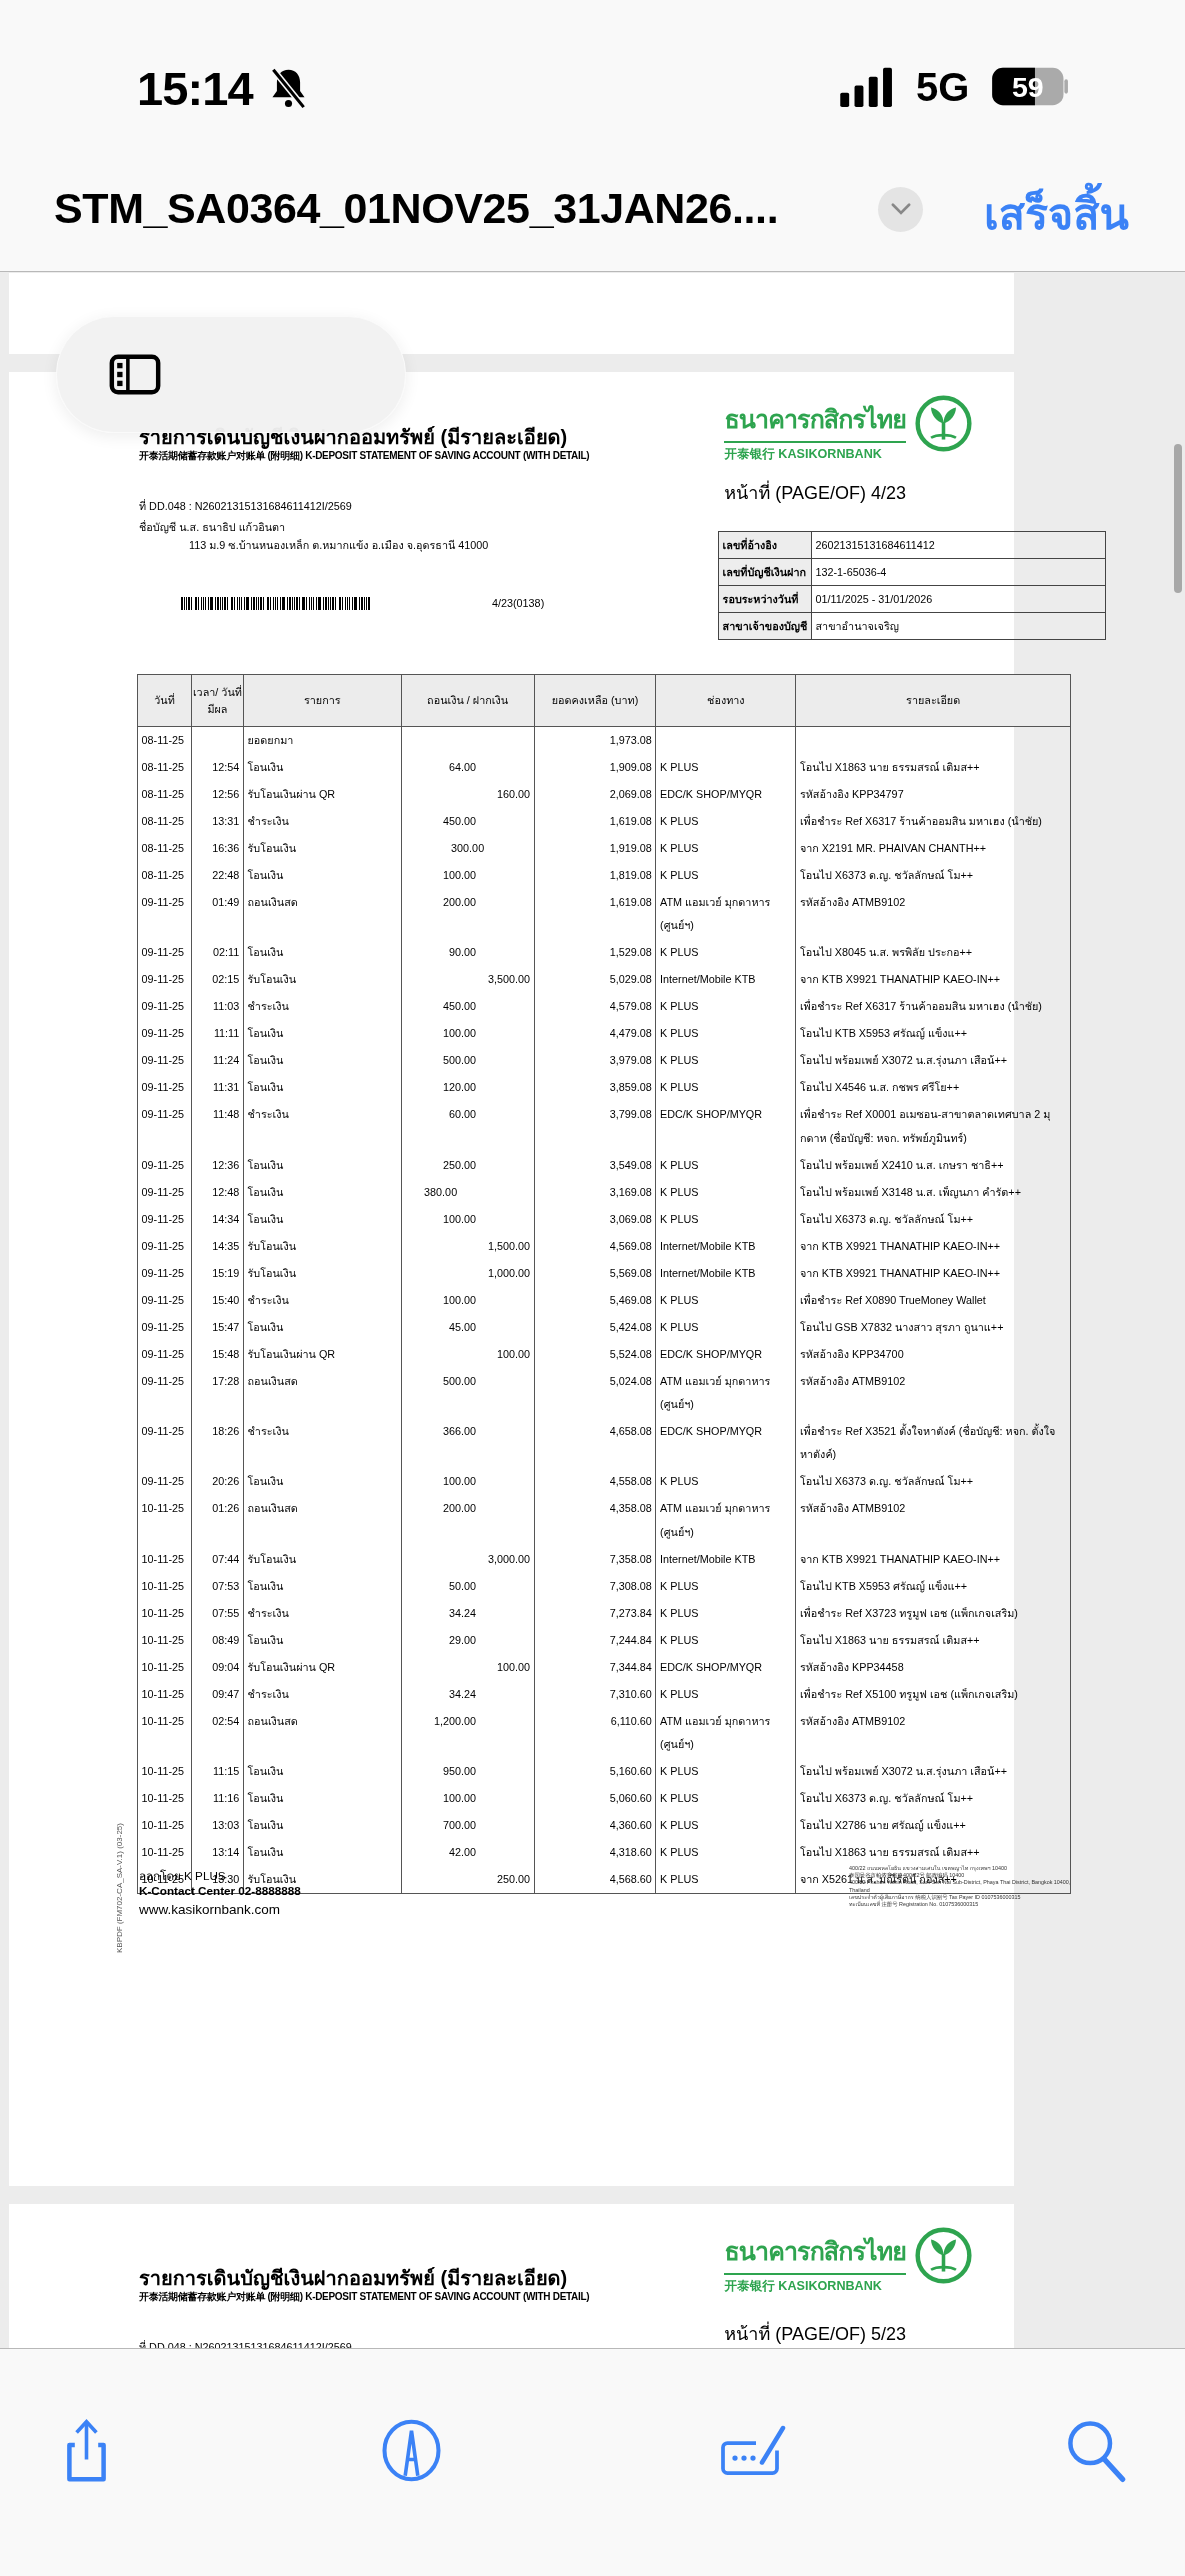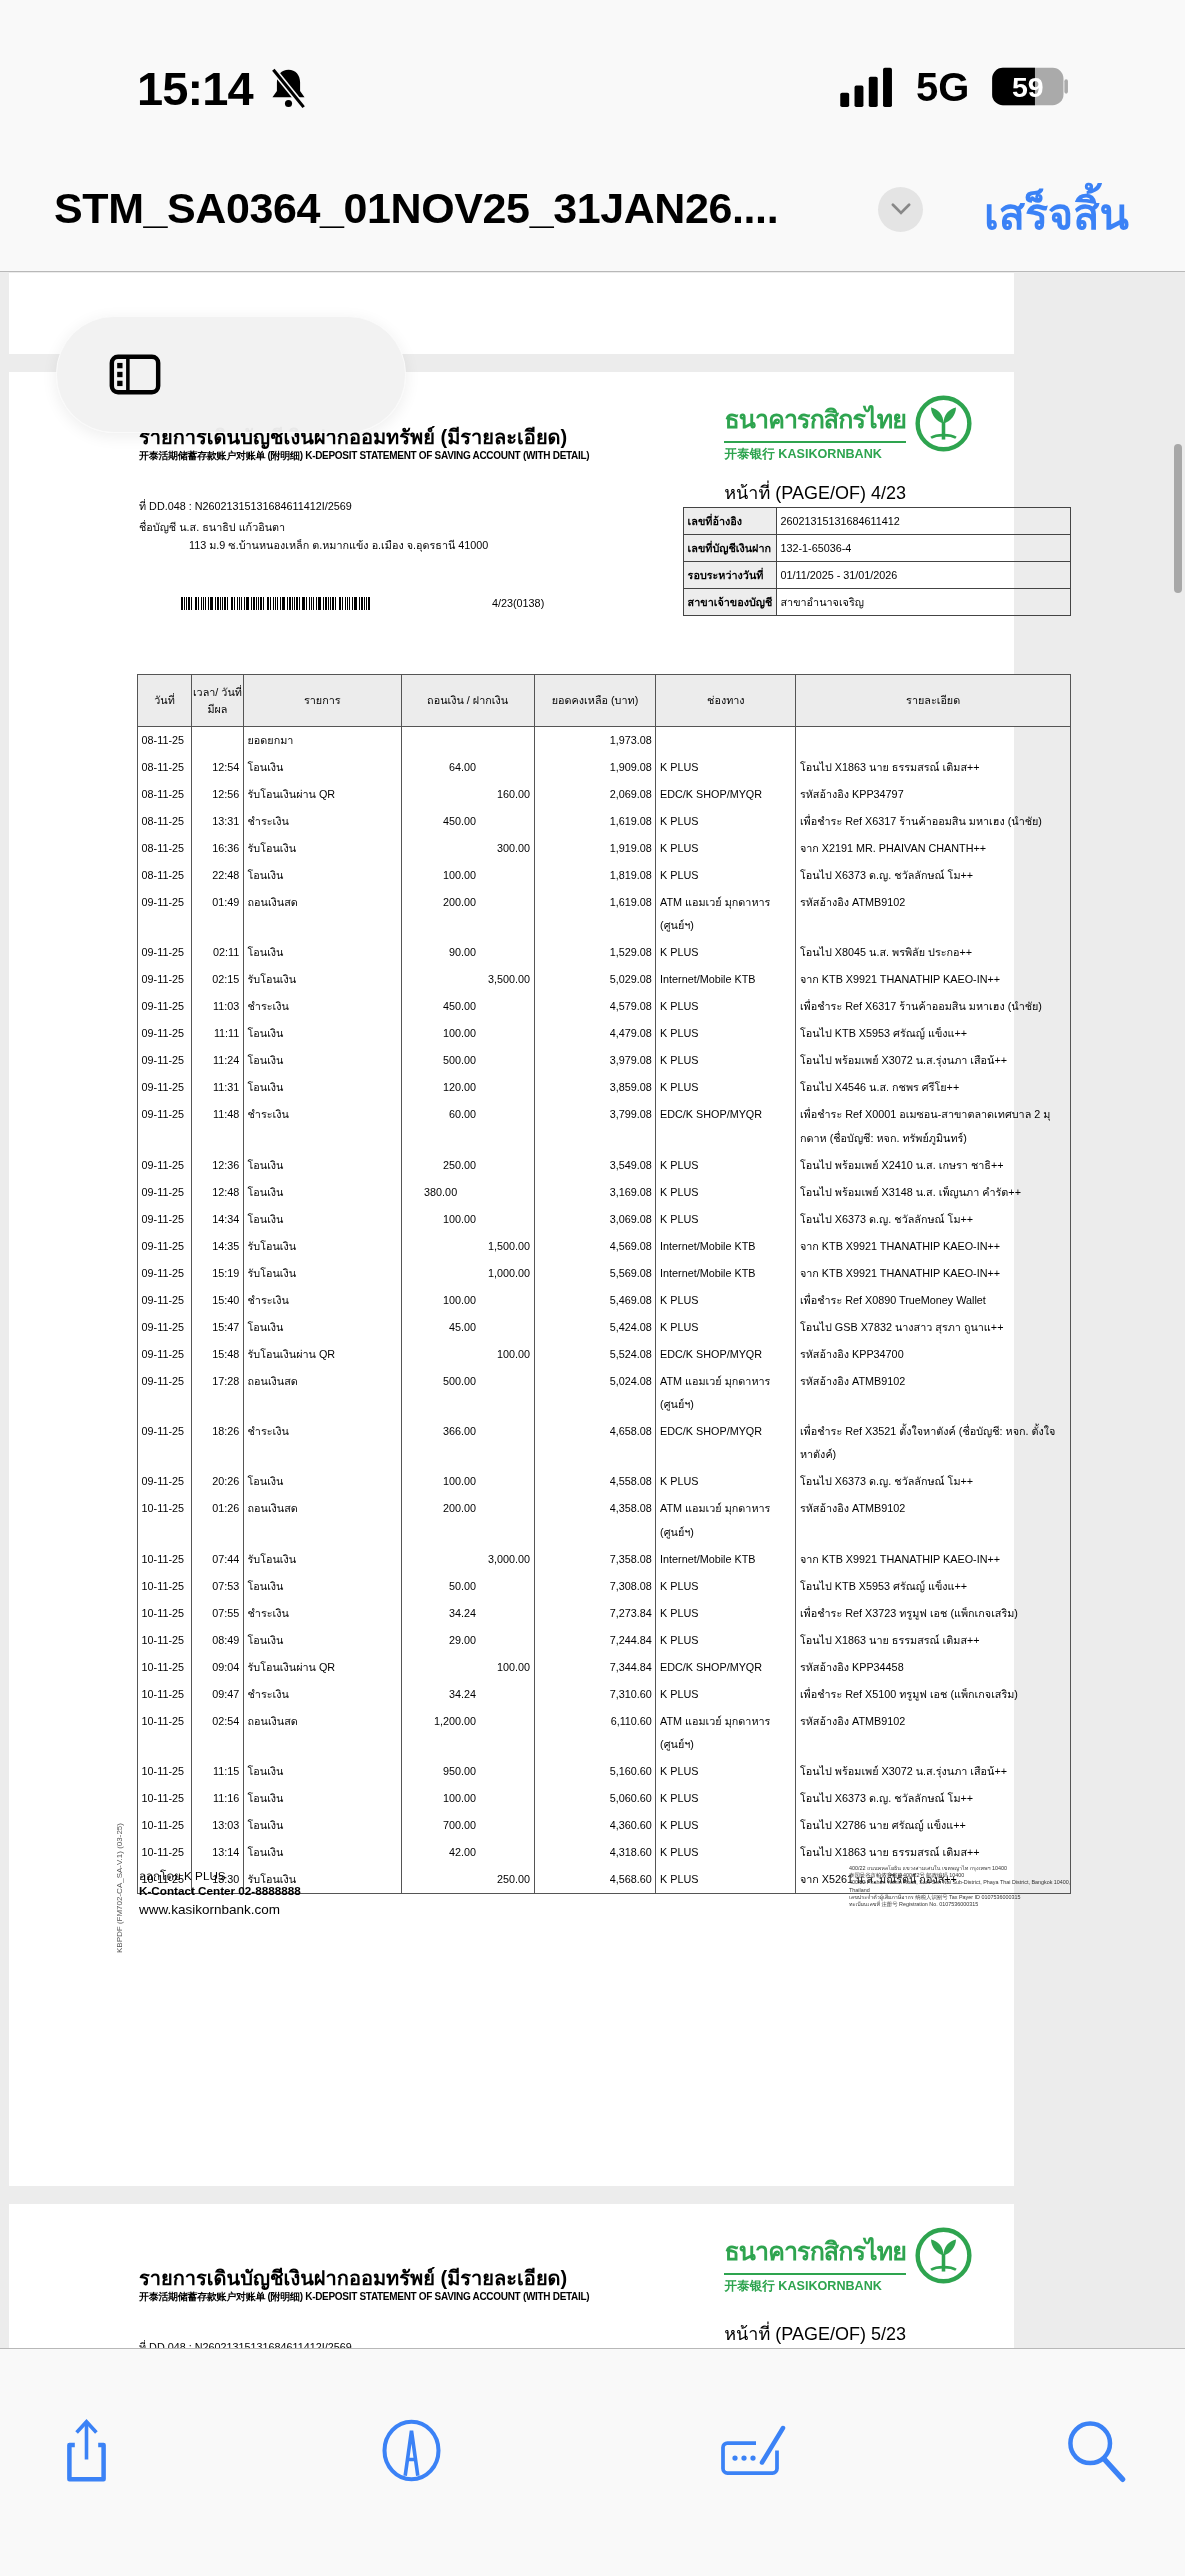--- a/index.html
+++ b/index.html
@@ -38,21 +38,21 @@
   .st-title { position: absolute; left: 130px; font-size: 20px; font-weight: bold; }
   .st-sub { position: absolute; left: 130px; font-size: 10px; font-weight: bold; letter-spacing: -0.3px; }
   .st-logo { position: absolute; right: 108px; }
   .logo-th { font-size: 25px; font-weight: bold; color: #2ea44f; letter-spacing: -0.9px; border-bottom: 2.7px solid #2ea44f; padding-bottom: 1.8px; }
   .logo-en { font-size: 12.6px; font-weight: bold; color: #2ea44f; margin-top: 3.6px; }
   .logo-circle { position: absolute; right: -66px; top: -3.6px; width: 57px; height: 57px; }
   .st-pageof { position: absolute; right: 108px; font-size: 18px; }
   .st-ref { position: absolute; left: 130px; font-size: 10.8px; }
   .st-name { position: absolute; left: 130px; font-size: 10.8px; }
   .st-addr { position: absolute; left: 180px; font-size: 10.8px; }
-  .st-info { position: absolute; left: 674px; width: 388px; border-collapse: collapse; font-size: 10.8px; }
+  .st-info { position: absolute; left: 709px; width: 388px; border-collapse: collapse; font-size: 10.8px; margin-top: 24px; }
   .st-info td { border: 1.3px solid #444; height: 27px; padding: 0 3.6px; }
   .st-info td:first-child { background: #ededed; font-weight: bold; width: 90px; white-space: nowrap; }
   .st-barcode { position: absolute; left: 172px; height: 12.6px; width: 190px; background: repeating-linear-gradient(90deg, #000 0 1.8px, #fff 1.8px 2.7px, #000 2.7px 3.6px, #fff 3.6px 5.4px, #000 5.4px 6.3px, #fff 6.3px 7.2px); }
   .st-bcnum { position: absolute; left: 483px; font-size: 10.8px; }
 
   .tx-table { position: absolute; left: 128px; width: 934px; border-collapse: collapse; font-size: 10.8px; }
   .tx-table th { background: #ececec; border: 1.3px solid #555; font-weight: normal; height: 52px; font-size: 10.8px; }
   .tx-table td { border-left: 1.3px solid #555; border-right: 1.3px solid #555; vertical-align: top; padding: 1.8px 3.6px; line-height: 23.4px; }
   .tx-table tbody tr:last-child td { border-bottom: 1.3px solid #555; }
   .tx-table .num { text-align: right; }
@@ -221,21 +221,21 @@
               </td>
               <td class="num">1,619.08</td>
               <td>K PLUS</td>
               <td>เพื่อชำระ Ref X6317 ร้านค้าออมสิน มหาเฮง (นำชัย)</td>
             </tr>
             <tr>
               <td>08-11-25</td>
               <td class="num">16:36</td>
               <td>รับโอนเงิน</td>
               <td>
-                <span style="display: block; text-align: right; padding-right: 0px;">300.00</span>
+                <span style="display: block; text-align: center; padding-right: 0px;">300.00</span>
               </td>
               <td class="num">1,919.08</td>
               <td>K PLUS</td>
               <td>จาก X2191 MR. PHAIVAN CHANTH++</td>
             </tr>
             <tr>
               <td>08-11-25</td>
               <td class="num">22:48</td>
               <td>โอนเงิน</td>
               <td>

